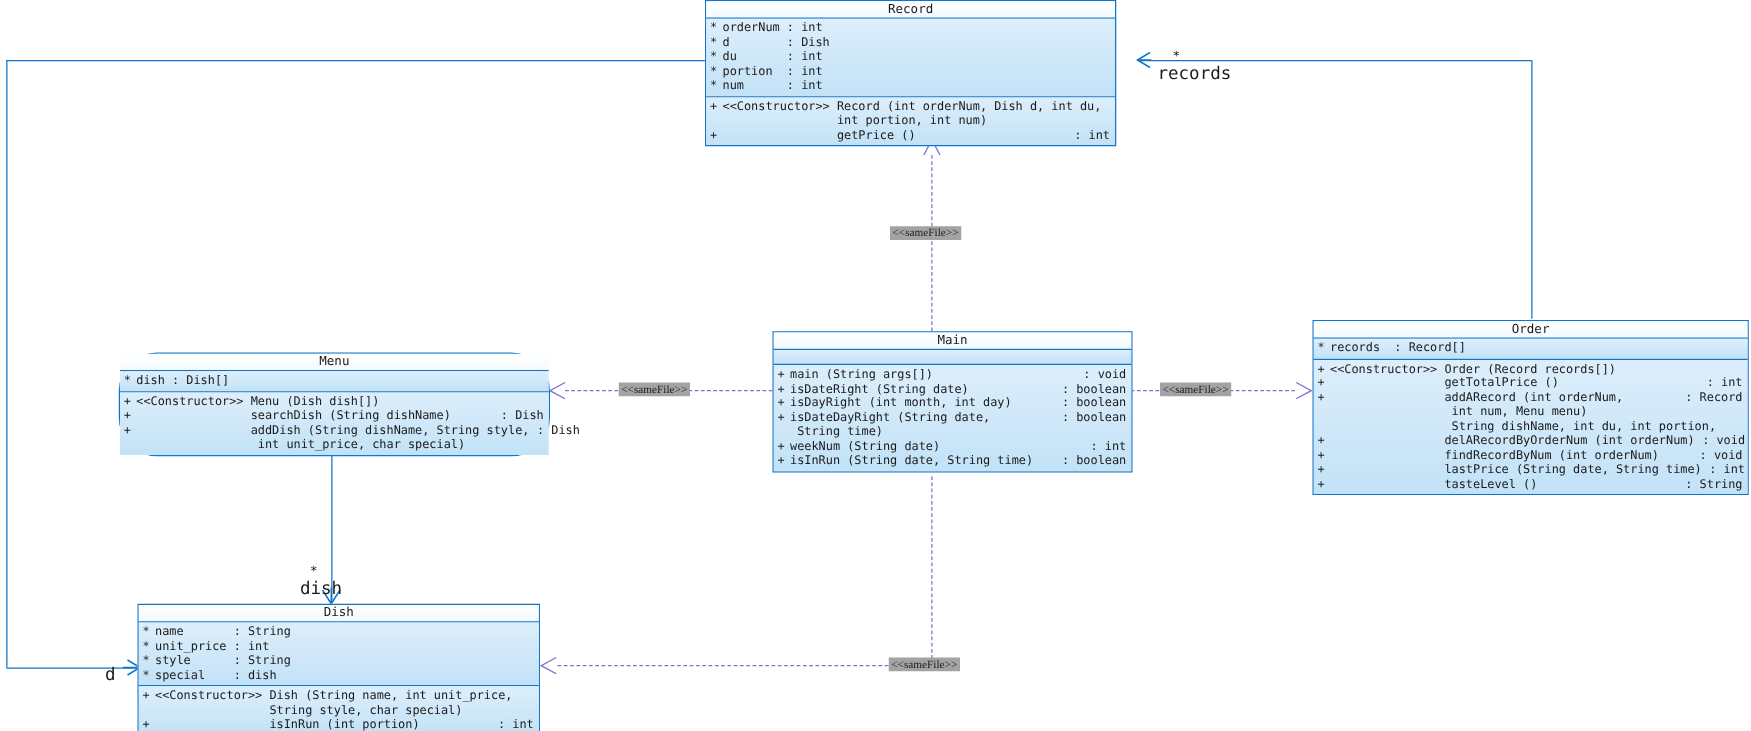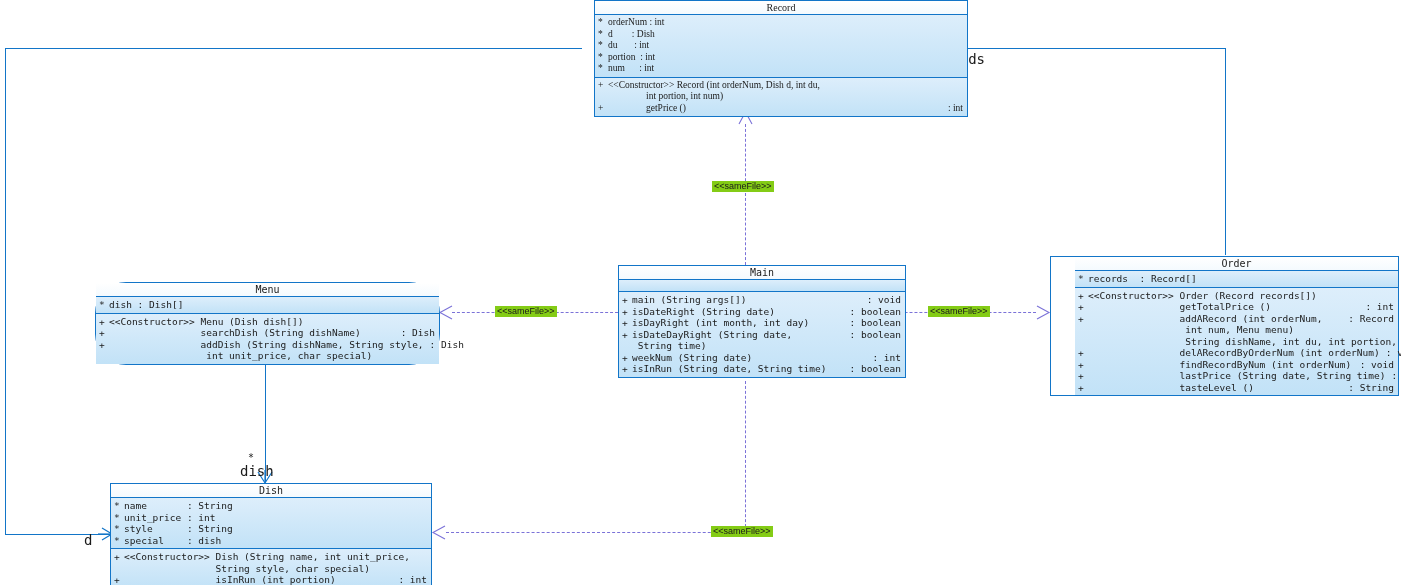--- a/index.html
+++ b/index.html
@@ -105,24 +105,24 @@
     background: transparent;
     font-size: 10px;
   }
   .edge-label.role { background: transparent; }
   .stereo {
     position: absolute;
     font-size: 9px;
     line-height: 11px;
     color: #1a1a1a;
     white-space: pre;
-    background: #84cc16;
+    background: #a3a3a3;
     padding: 0 2px;
     z-index: 3;
-    font-family: Liberation Sans, sans-serif;
+    font-family: Liberation Serif, serif;
   }
 </style>
 </head>
 <body>
 
 <div id="canvas">
 
   <div class="seg v" style="left:1225px; top:48px; width:1px; height:207px;"></div>
   <div class="seg h" style="left:910px; top:48px; width:315px; height:1px;"></div>
   <svg class="arrowhead" style="left:904px; top:40px; width:18px; height:18px;" viewBox="0 0 18 18">
@@ -167,21 +167,21 @@
   </svg>
   <div class="stereo" style="left:928px; top:306px;">&lt;&lt;sameFile&gt;&gt;</div>
 
   <div class="dseg v" style="left:745px; top:381px; height:151px;"></div>
   <div class="dseg h" style="left:446px; top:532px; width:300px;"></div>
   <svg class="arrowhead" style="left:430px; top:524px; width:18px; height:17px;" viewBox="0 0 18 17">
     <polyline points="15,2 3,8.5 15,15" fill="none" stroke="#7b72d8" stroke-width="1.1"></polyline>
   </svg>
   <div class="stereo" style="left:711px; top:526px;">&lt;&lt;sameFile&gt;&gt;</div>
 
-  <div class="uml-class" style="left:594px; top:0px; width:374px;font-family:Liberation Serif, serif;">
+  <div class="uml-class" style="left:564px; top:0px; width:329px;">
     <div class="uml-title">Record</div>
     <div class="uml-section">
       <div class="row">
         <span class="vis">*</span>
         <span class="body"><span class="sig">orderNum : int</span></span>
       </div>
       <div class="row">
         <span class="vis">*</span>
         <span class="body"><span class="sig">d        : Dish</span></span>
       </div>
@@ -306,21 +306,21 @@
       <div class="row">
         <span class="vis">+</span>
         <span class="body">
           <span class="sig">isInRun (String date, String time)</span>
           <span class="rettype">: boolean</span>
         </span>
       </div>
     </div>
   </div>
 
-  <div class="uml-class" style="left:1050px; top:256px; width:349px;padding-left:24px;">
+  <div class="uml-class" style="left:1050px; top:256px; width:349px;">
     <div class="uml-title">Order</div>
     <div class="uml-section">
       <div class="row">
         <span class="vis">*</span>
         <span class="body"><span class="sig">records  : Record[]</span></span>
       </div>
     </div>
     <div class="uml-section last">
       <div class="row">
         <span class="vis">+</span>

